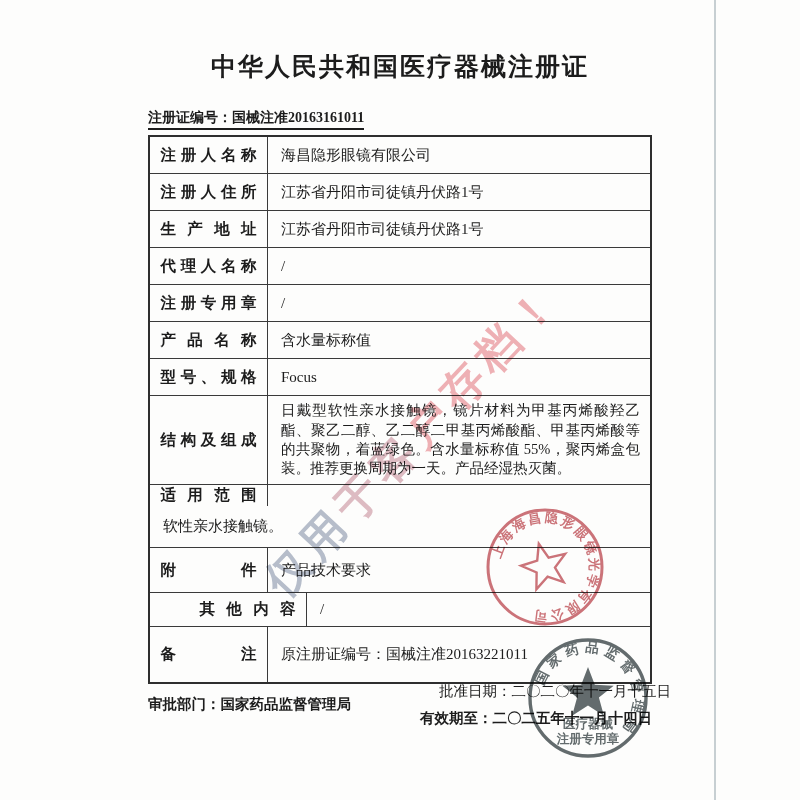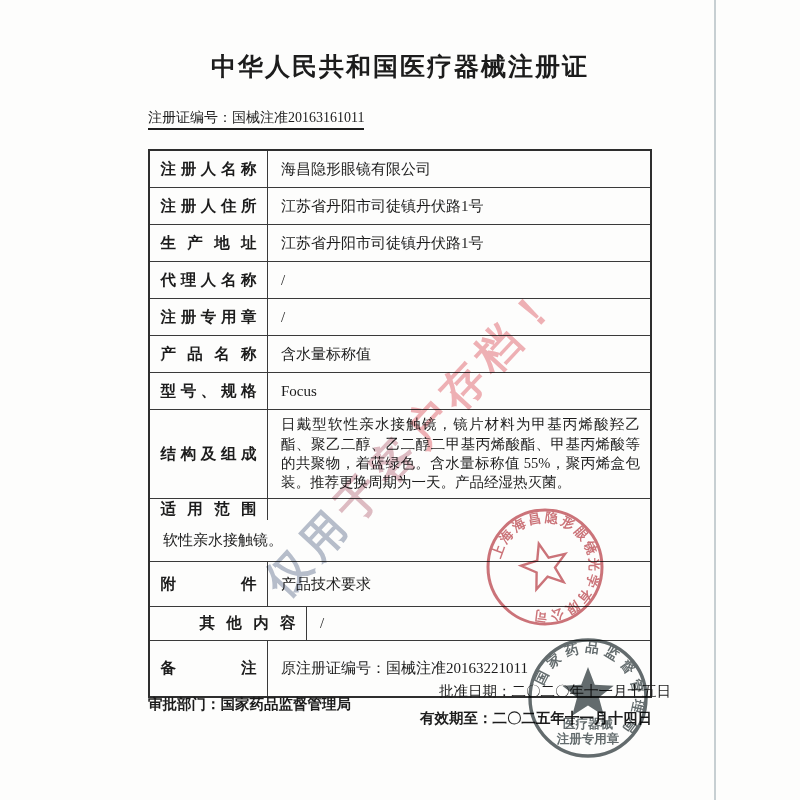--- a/index.html
+++ b/index.html
@@ -13,26 +13,26 @@
   }
   
   .scan-line{position:absolute;left:714px;top:0;width:2px;height:800px;background:#b9c3c7;opacity:.8;}
 
   .doc-title{
     position:absolute;left:0;top:50px;width:800px;
     text-align:center;font-size:25px;font-weight:bold;letter-spacing:2px;
   }
   .cert-no{
     position:absolute;left:148px;top:109px;
-    font-size:14px;font-weight:normal;
+    font-size:14px;font-weight:bold;
     border-bottom:2px solid #1d1d1d;padding-bottom:1px;
   }
 
   .cert-table{
-    position:absolute;left:148px;top:149px;width:504px;height:549px;
+    position:absolute;left:148px;top:135px;width:504px;height:549px;
     border:2px solid #2e2e2e;box-sizing:border-box;
     display:flex;flex-direction:column;
   }
   .t-row{display:flex;box-sizing:border-box;border-bottom:1.5px solid #3a3a3a;}
   .t-row:last-child{border-bottom:none;}
   .r37{height:37px;} .r89{height:89px;} .r63{height:63px;flex-direction:column;}
   .r45{height:45px;} .r34{height:34px;padding-left:39px;} .r59{flex:1;}
   .cell-label{
     width:118px;min-width:118px;box-sizing:border-box;
     border-right:1.5px solid #3a3a3a;

